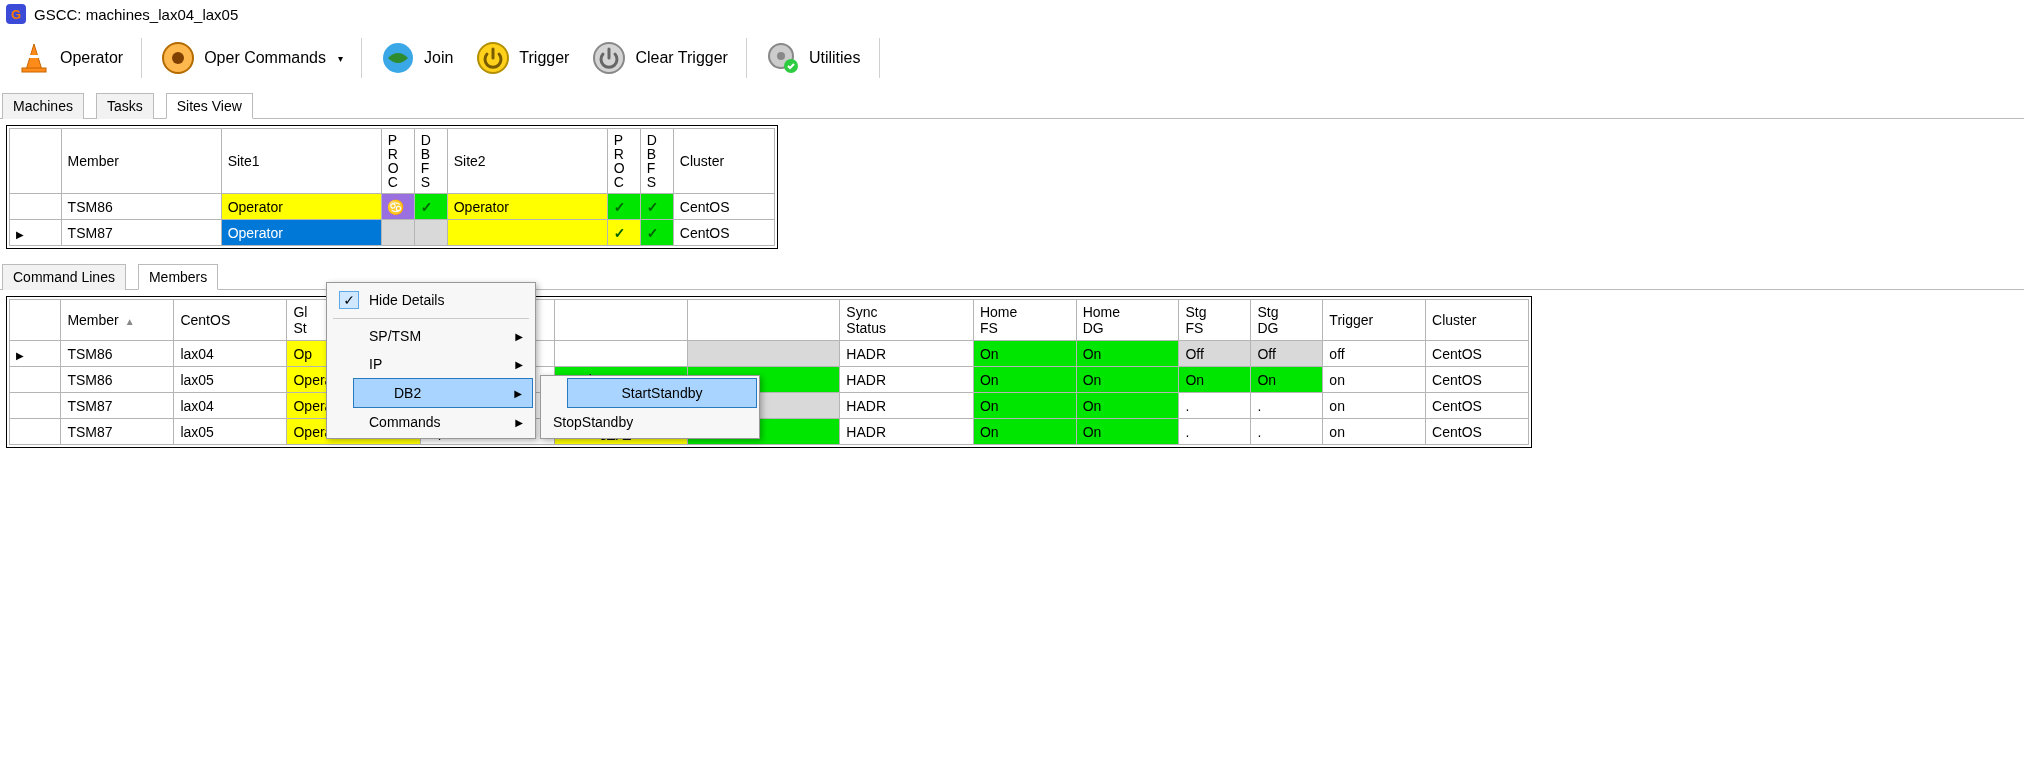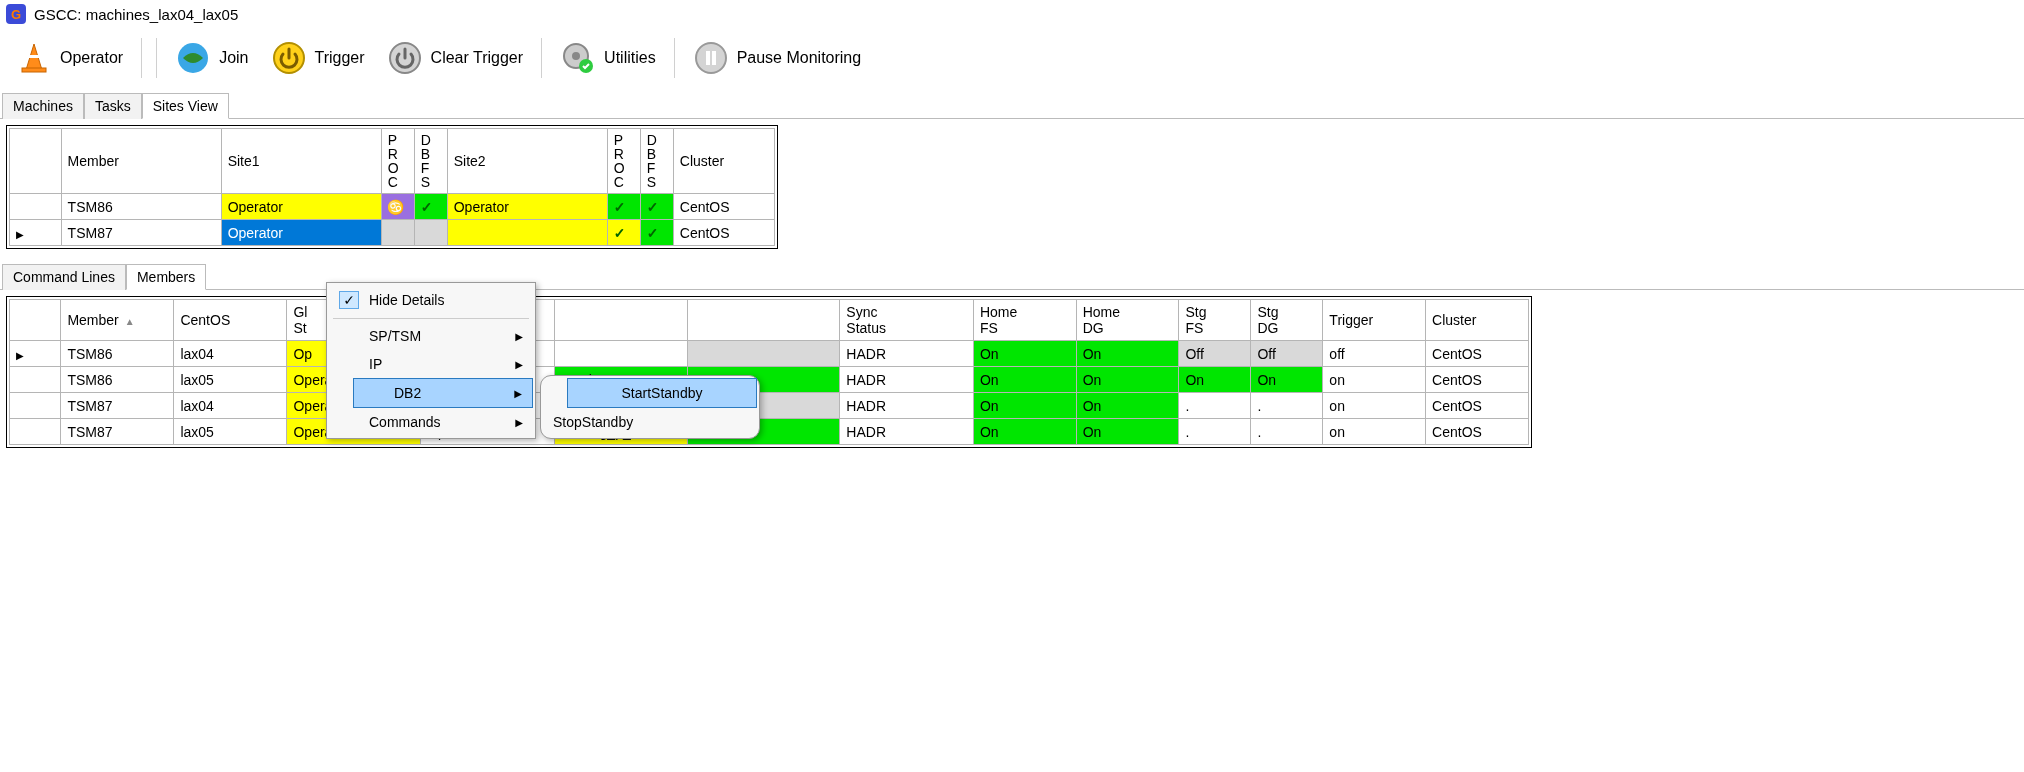--- a/index.html
+++ b/index.html
@@ -11,21 +11,21 @@
 
 .toolbar { display: flex; align-items: center; padding: 6px 6px 10px 6px; gap: 2px; }
 .tbtn { display: flex; align-items: center; gap: 8px; padding: 6px 10px; border-radius: 2px; cursor: pointer; }
 .tbtn .ticon { width: 36px; height: 36px; display:flex;align-items:center;justify-content:center; }
 .ticon svg { width: 36px; height: 36px; }
 .tlabel { font-size: 16px; }
 .tsep { width: 1px; height: 40px; background: #d0d0d0; margin: 0 6px; }
 .caret-down { margin-left:4px; font-size:10px; }
 
 .tabs { display:flex; border-bottom:1px solid #bbb; padding-left:2px; }
-.tab { padding:4px 10px; border:1px solid #bbb; border-bottom:none; background:#f2f2f2; margin-right:0; cursor:pointer; position:relative; top:1px; }
+.tab { padding:4px 10px; border:1px solid #bbb; border-bottom:none; background:#f2f2f2; margin-right:12px; cursor:pointer; position:relative; top:1px; }
 .tab.active { background:#fff; border-bottom:1px solid #fff; }
 
 .panel { border:1px solid #000; margin:6px 6px 14px 6px; padding:2px; }
 
 table.grid { border-collapse: collapse; }
 table.grid th, table.grid td { border:1px solid #b5b5b5; padding:4px 6px; text-align:left; vertical-align:middle; height:26px; }
 table.grid th { background:#fff; font-weight:normal; }
 .vhead { writing-mode: horizontal-tb; text-align:center; line-height:14px; font-size:13px; }
 .vhead span { display:block; }
 .rowhdr { width:42px; text-align:center; }
@@ -69,21 +69,21 @@
 
 
 .ctxmenu { position:absolute; background:#f7f7f7; border:1px solid #999; box-shadow:2px 2px 6px rgba(0,0,0,0.3); z-index:100; padding:2px; }
 .ctxmenu .mi { display:flex; align-items:center; padding:6px 10px; cursor:pointer; gap:10px; min-width:180px; }
 .ctxmenu .mi.hl { background:#a8d4ff; border:1px solid #2a7ac0;margin-left:24px; }
 .ctxmenu .chkcol { width:20px; display:flex; align-items:center; justify-content:center; }
 .ctxmenu .arrow { margin-left:auto; font-size:10px; }
 .ctxmenu hr { border:none; border-top:1px solid #ccc; margin:3px 4px; }
 
 .ctx-root { left:326px; top:282px; width:210px; }
-.ctx-sub  { left:208px; top:138px; width:220px;border-radius:11px; }
+.ctx-sub  { left:208px; top:138px; width:220px; }
 
 .row-indicator { font-size:10px; color:#000; }
 </style>
 </head>
 <body>
 
 <div class="titlebar">
   <div class="app-icon">G</div>
   <div class="title">GSCC: machines_lax04_lax05</div>
 </div>
@@ -93,20 +93,30 @@
     <span class="ticon">
       <svg viewBox="0 0 36 36">
           <path d="M18 4 L26 30 H10 Z" fill="#ff8c1a" stroke="#c86400" stroke-width="1"></path>
           <rect x="6" y="28" width="24" height="4" fill="#ff8c1a" stroke="#c86400"></rect>
           <rect x="13" y="15" width="10" height="3" fill="#fff"></rect>
         </svg>
     </span>
     <span class="tlabel">Operator</span>
   </div>
   <div class="tsep"></div>
+  <div class="tbtn">
+    <span class="ticon">
+      <svg viewBox="0 0 36 36">
+          <circle cx="18" cy="18" r="15" fill="#ffb84d" stroke="#b36b00" stroke-width="2"></circle>
+          <circle cx="18" cy="18" r="6" fill="#804000"></circle>
+        </svg>
+    </span>
+    <span class="tlabel">Oper Commands</span>
+    <span class="caret-down">▾</span>
+  </div>
   <div class="tsep"></div>
   <div class="tbtn">
     <span class="ticon">
       <svg viewBox="0 0 36 36">
           <circle cx="18" cy="18" r="15" fill="#3aa7e6"></circle>
           <path d="M8 18 Q18 8 28 18 Q18 28 8 18" fill="#2e8b2e"></path>
         </svg>
     </span>
     <span class="tlabel">Join</span>
   </div>
@@ -134,30 +144,20 @@
       <svg viewBox="0 0 36 36">
           <circle cx="16" cy="16" r="12" fill="#ccc" stroke="#888" stroke-width="2"></circle>
           <circle cx="16" cy="16" r="4" fill="#888"></circle>
           <circle cx="26" cy="26" r="7" fill="#2ecc40"></circle>
           <path d="M23 26 L25 28 L29 24" stroke="#fff" stroke-width="2" fill="none"></path>
         </svg>
     </span>
     <span class="tlabel">Utilities</span>
   </div>
   <div class="tsep"></div>
-  <div class="tbtn">
-    <span class="ticon">
-      <svg viewBox="0 0 36 36">
-          <circle cx="18" cy="18" r="15" fill="#d4d4d4" stroke="#999" stroke-width="2"></circle>
-          <rect x="13" y="11" width="4" height="14" fill="#fff"></rect>
-          <rect x="19" y="11" width="4" height="14" fill="#fff"></rect>
-        </svg>
-    </span>
-    <span class="tlabel">Pause Monitoring</span>
-  </div>
 </div>
 
 <div class="tabs">
   <div class="tab">Machines</div>
   <div class="tab">Tasks</div>
   <div class="tab active">Sites View</div>
 </div>
 
 <div class="panel" style="width:772px;">
   <table class="grid" style="width:100%;">

